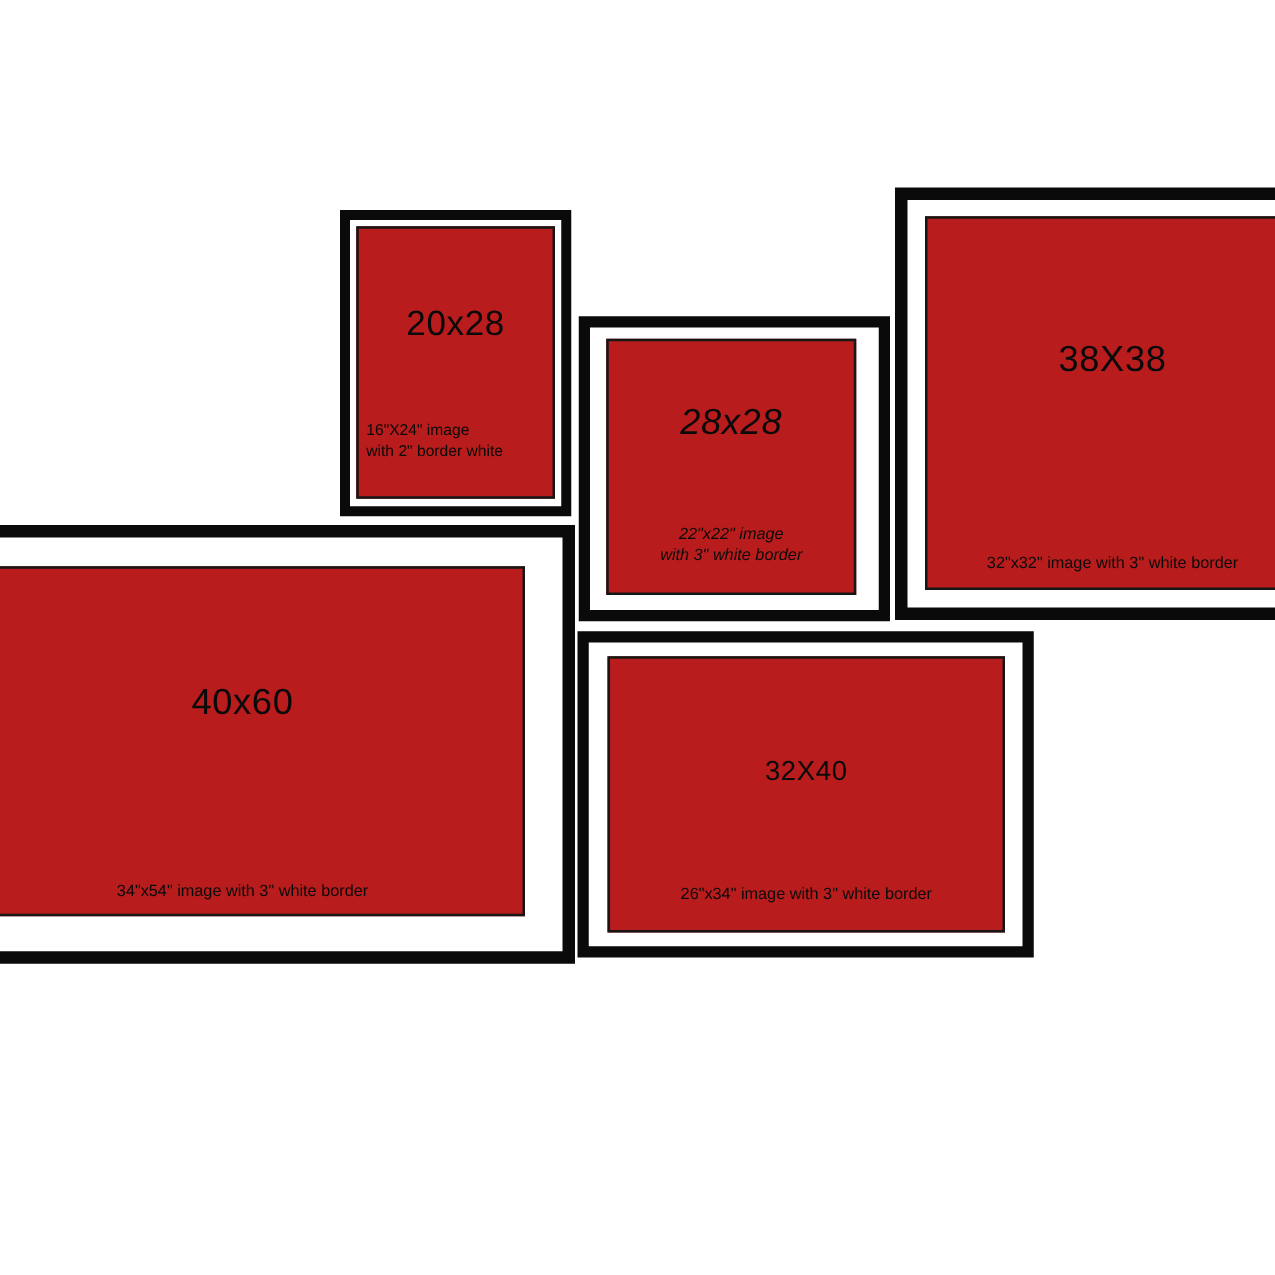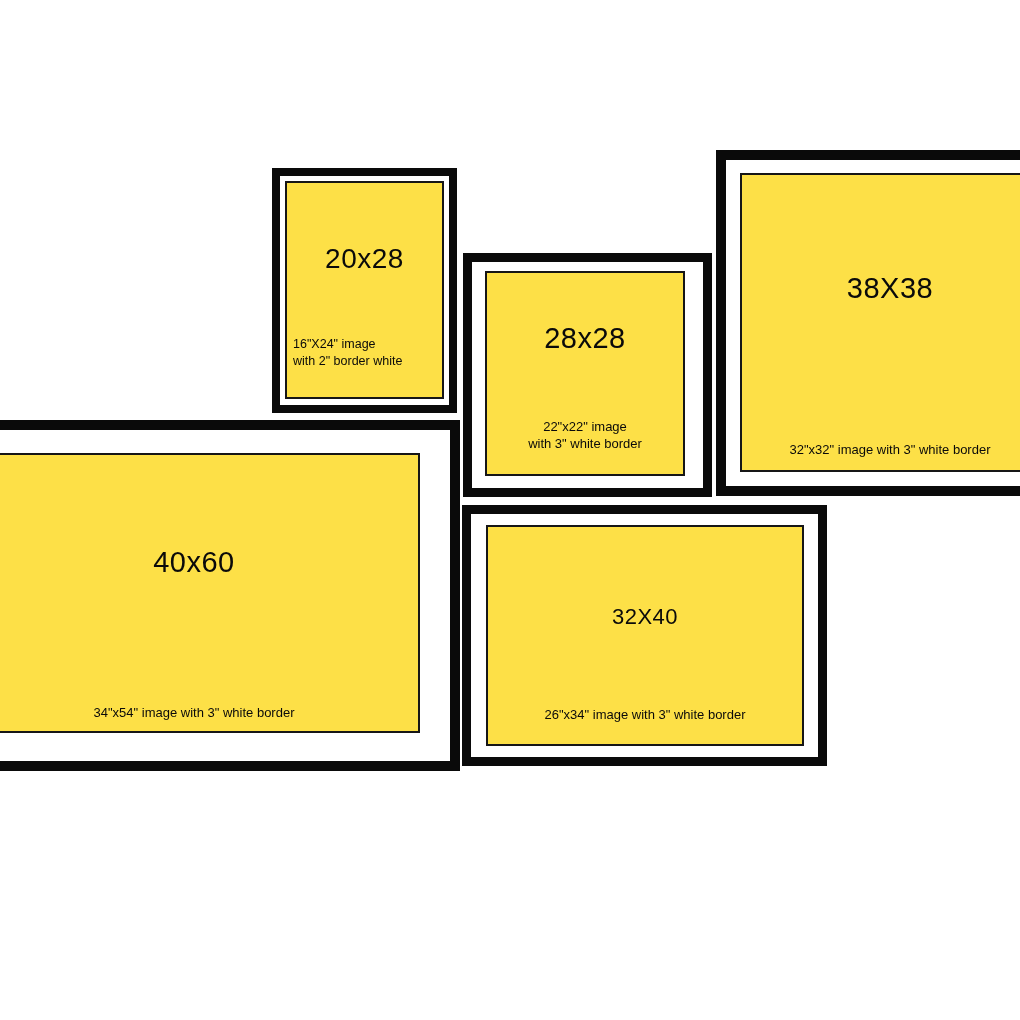--- a/index.html
+++ b/index.html
@@ -18,21 +18,21 @@
   .frame {
     position: absolute;
     background: #ffffff;
     border-style: solid;
     border-color: #0a0a0a;
     box-sizing: border-box;
   }
   .image-area {
     position: absolute;
     border: 2px solid #161616;
-    background: #fde047;
+    background: #b91c1c;
   }
   .size-label {
     position: absolute;
     left: 0;
     right: 0;
     text-align: center;
     font-weight: 400;
     letter-spacing: 0.5px;
     white-space: nowrap;
   }
@@ -48,21 +48,21 @@
     text-align: center;
   }
 
   
   #frame-20x28 { left: 272px; top: 168px; width: 185px; height: 245px; border-width: 8px; }
   #frame-20x28 .image-area { left: 5px; top: 5px; right: 5px; bottom: 6px; }
   #frame-20x28 .size-label { top: 60px; font-size: 28px; }
   #frame-20x28 .caption { left: 6px; bottom: 27px; font-size: 12.5px; text-align: left; }
 
   
-  #frame-28x28 { left: 463px; top: 253px; width: 249px; height: 244px; border-width: 9px; }
+  #frame-28x28 { left: 463px; top: 253px; width: 249px; height: 244px; border-width: 9px; font-style: italic; }
   #frame-28x28 .image-area { left: 13px; top: 9px; right: 18px; bottom: 12px; }
   #frame-28x28 .size-label { top: 49px; font-size: 29px; }
   #frame-28x28 .caption { bottom: 21px; }
 
   
   #frame-38x38 { left: 716px; top: 150px; width: 348px; height: 346px; border-width: 10px; }
   #frame-38x38 .image-area { left: 14px; top: 13px; right: 14px; bottom: 14px; }
   #frame-38x38 .size-label { top: 97px; font-size: 29px; }
   #frame-38x38 .caption { bottom: 11px; }
 

